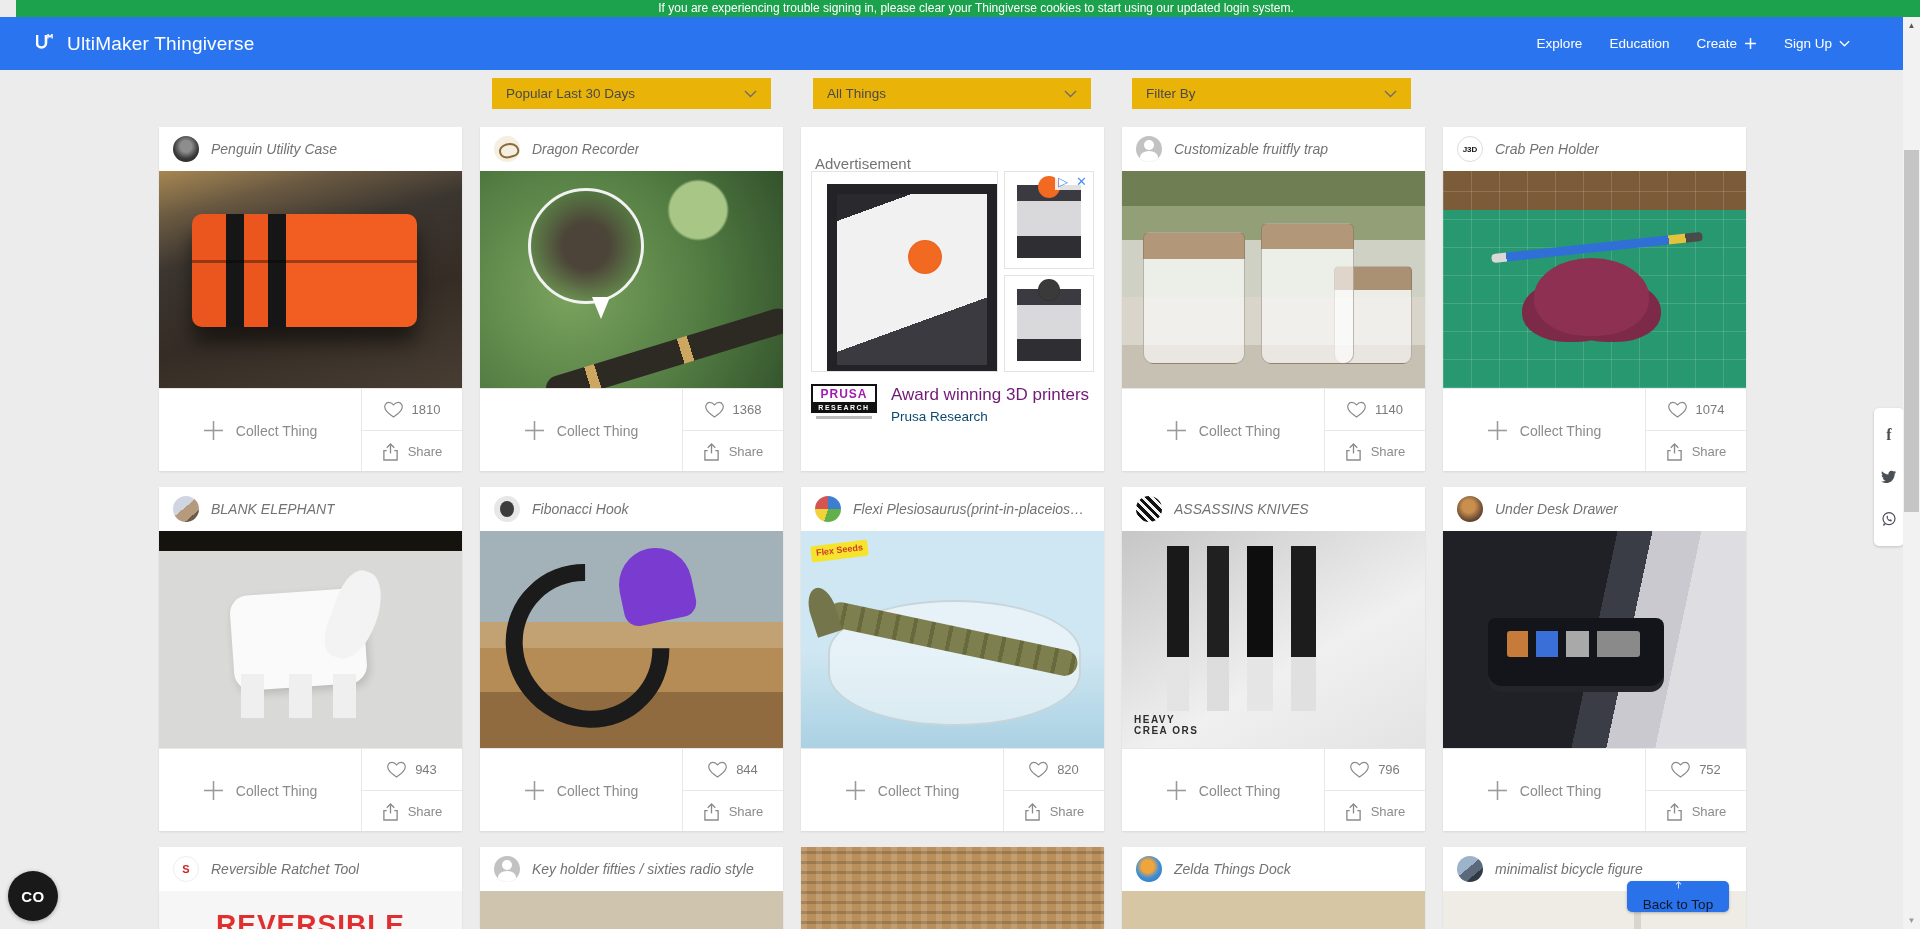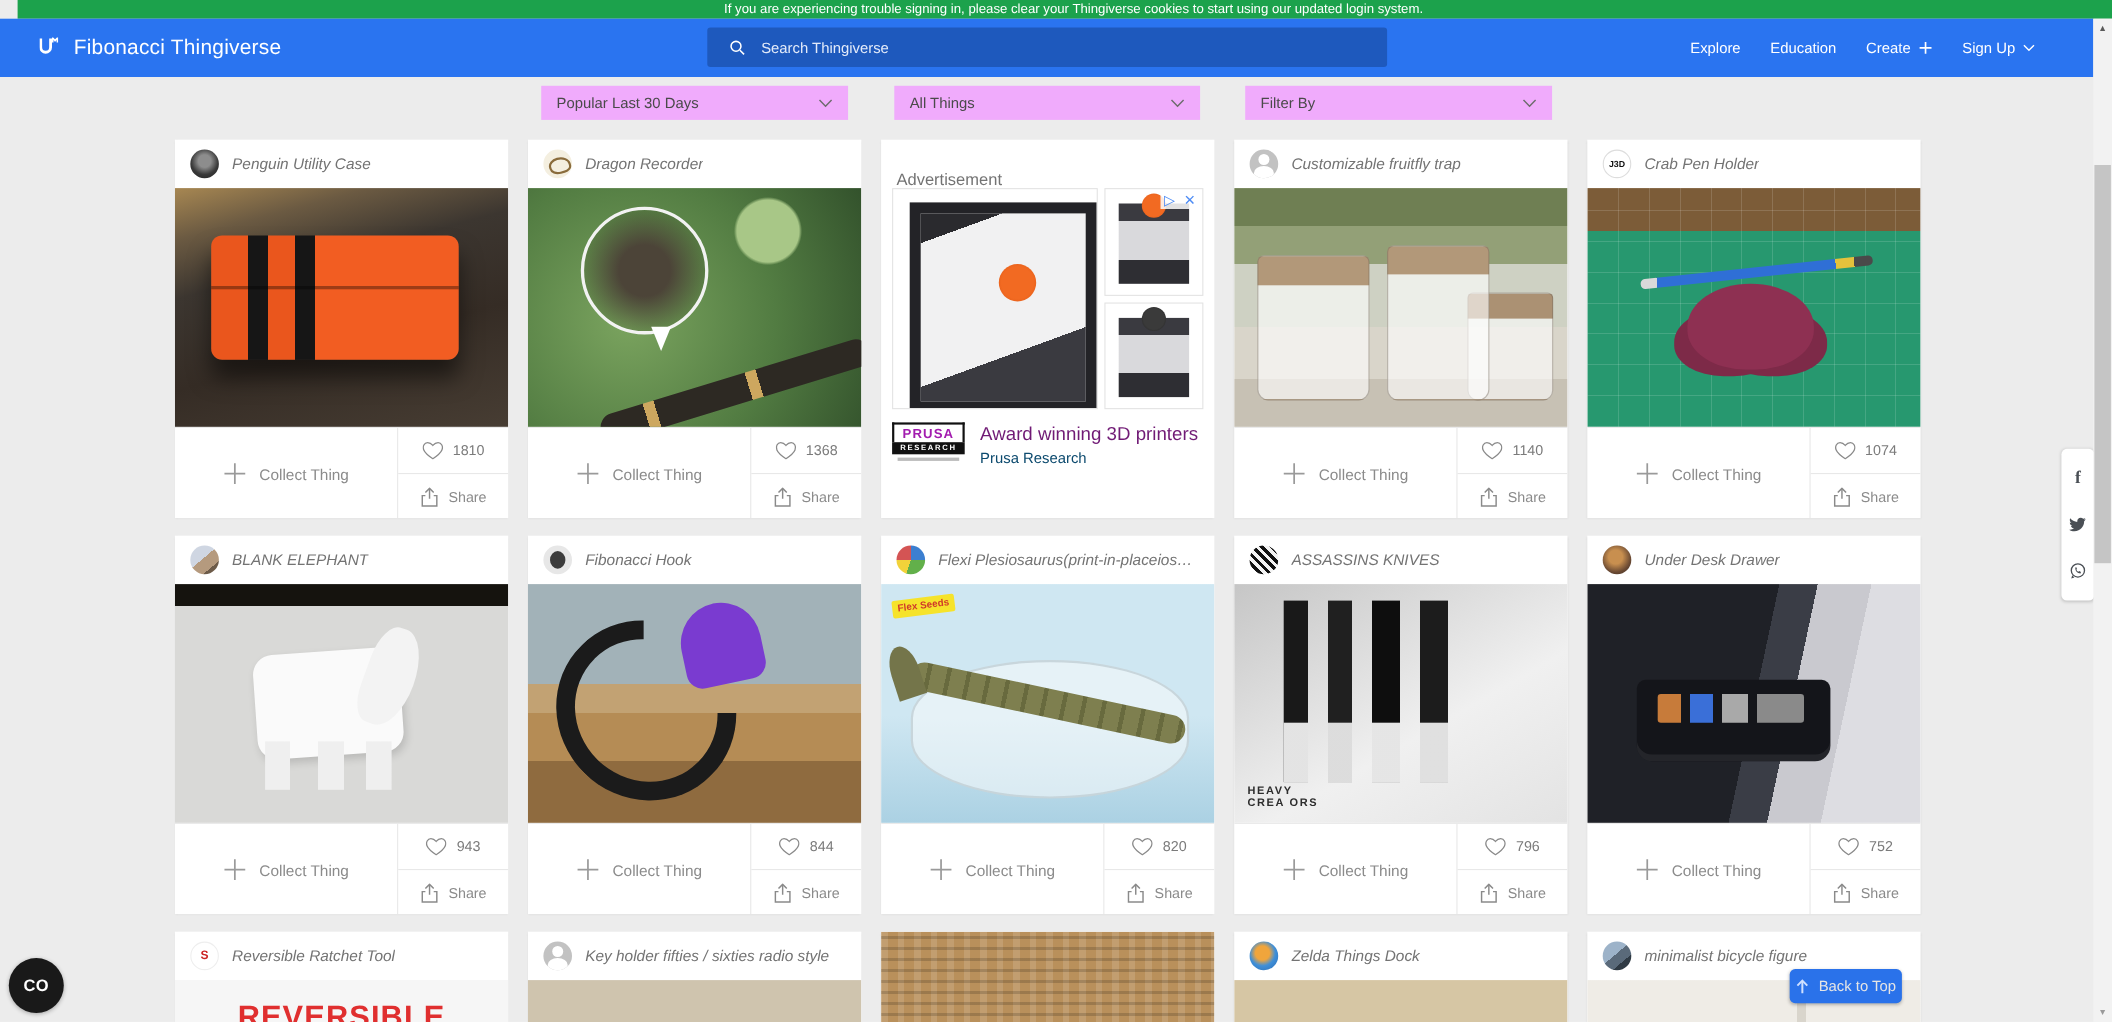--- a/index.html
+++ b/index.html
@@ -17,21 +17,21 @@
   .searchwrap{position:absolute;left:643px;top:8px;width:618px;height:36px;background:#1e59bd;
               border-radius:3px;display:flex;align-items:center;padding:0 0 0 20px;box-sizing:border-box;}
   .searchwrap svg{flex:0 0 auto;}
   .search-input{flex:1;background:transparent;border:none;outline:none;color:#fff;
                 font-size:13.5px;margin-left:12px;font-family:"Liberation Sans",sans-serif;}
   .search-input::placeholder{color:#eef3fd;opacity:.95;}
   .nav{position:absolute;right:53px;top:0;height:53px;display:flex;align-items:center;gap:27px;}
   .nav-item{color:#fff;font-size:13.5px;display:flex;align-items:center;gap:7px;cursor:pointer;white-space:nowrap;}
 
   
-  .dd{position:absolute;top:78px;height:31px;background:#f0abfc;display:flex;align-items:center;
+  .dd{position:absolute;top:78px;height:31px;background:#eab308;display:flex;align-items:center;
       justify-content:space-between;padding:0 14px;box-sizing:border-box;color:#4a4a4a;font-size:13.5px;cursor:pointer;}
   .dd svg{stroke:#6b6b6b;}
   #dd-sort{left:492px;width:279px;}
   #dd-type{left:813px;width:278px;}
   #dd-filter{left:1132px;width:279px;}
 
   
   .grid{position:absolute;left:159px;top:127px;display:grid;
         grid-template-columns:repeat(5,303px);grid-auto-rows:344px;column-gap:18px;row-gap:16px;}
   .card{background:#fff;box-shadow:0 1px 2px rgba(0,0,0,.09);display:flex;flex-direction:column;overflow:hidden;}
@@ -200,49 +200,42 @@
   .fb-f{font-size:16px;font-weight:700;font-family:"Liberation Serif",serif;color:#4a4f55;}
 
   .scrollbar{position:absolute;right:0;top:17px;width:17px;height:912px;background:#f2f2f2;z-index:30;}
   .sb-arrow{position:absolute;left:0;width:17px;height:17px;display:flex;align-items:center;justify-content:center;
      font-size:8px;color:#5a5a5a;cursor:pointer;}
   .sb-up{top:0;}
   .sb-down{bottom:0;color:#9a9a9a;}
   .sb-thumb{position:absolute;left:1px;top:133px;width:15px;height:362px;background:#c5c5c5;cursor:pointer;}
 
   .backtotop{position:absolute;left:1627px;top:881px;width:102px;height:31px;background:#2a72ea;border-radius:5px;
-     display:flex;align-items:center;justify-content:center;gap:8px;color:#e5e5e5;font-size:13.5px;cursor:pointer;z-index:25;
-     box-shadow:0 1px 3px rgba(0,0,0,.25);}
+     display:flex;align-items:center;justify-content:center;gap:8px;color:#0f172a;font-size:13.5px;cursor:pointer;z-index:25;
+     box-shadow:0 1px 3px rgba(0,0,0,.25);flex-direction:column;}
   .cookiebtn{position:absolute;left:8px;top:871px;width:50px;height:50px;border-radius:50%;background:#191919;
      display:flex;align-items:center;justify-content:center;color:#fff;font-size:15px;font-weight:700;
      letter-spacing:.5px;cursor:pointer;z-index:25;box-shadow:0 1px 4px rgba(0,0,0,.3);}
 </style>
 </head>
 <body>
 
 <div id="page">
 
   <div class="banner">
     <span>If you are experiencing trouble signing in, please clear your Thingiverse cookies to start using our updated login system.</span>
   </div>
 
   <div class="hdr">
     <div class="brand">
       <svg width="22" height="20" viewBox="0 0 22 20">
         <path d="M1 1 v8 a4.5 4.5 0 0 0 9 0 v-8" fill="none" stroke="#fff" stroke-width="2.6"></path>
         <path d="M12 19 v-8 l4 5 4 -5 v8" fill="none" stroke="#fff" stroke-width="2.6" transform="translate(0,-10) scale(0.52) translate(11,9)"></path>
       </svg>
-      <span class="brand-name">Fibonacci Thingiverse</span>
-    </div>
-    <div class="searchwrap">
-      <svg width="15" height="15" viewBox="0 0 16 16">
-        <circle cx="6.5" cy="6.5" r="4.8" fill="none" stroke="#fff" stroke-width="1.5"></circle>
-        <line x1="10.3" y1="10.3" x2="14.3" y2="14.3" stroke="#fff" stroke-width="1.5"></line>
-      </svg>
-      <input class="search-input" type="text" placeholder="Search Thingiverse" style="">
+      <span class="brand-name">UltiMaker Thingiverse</span>
     </div>
     <div class="nav">
       <div class="nav-item">
         <span>Explore</span>
       </div>
       <div class="nav-item">
         <span>Education</span>
       </div>
       <div class="nav-item">
         <span>Create</span>

